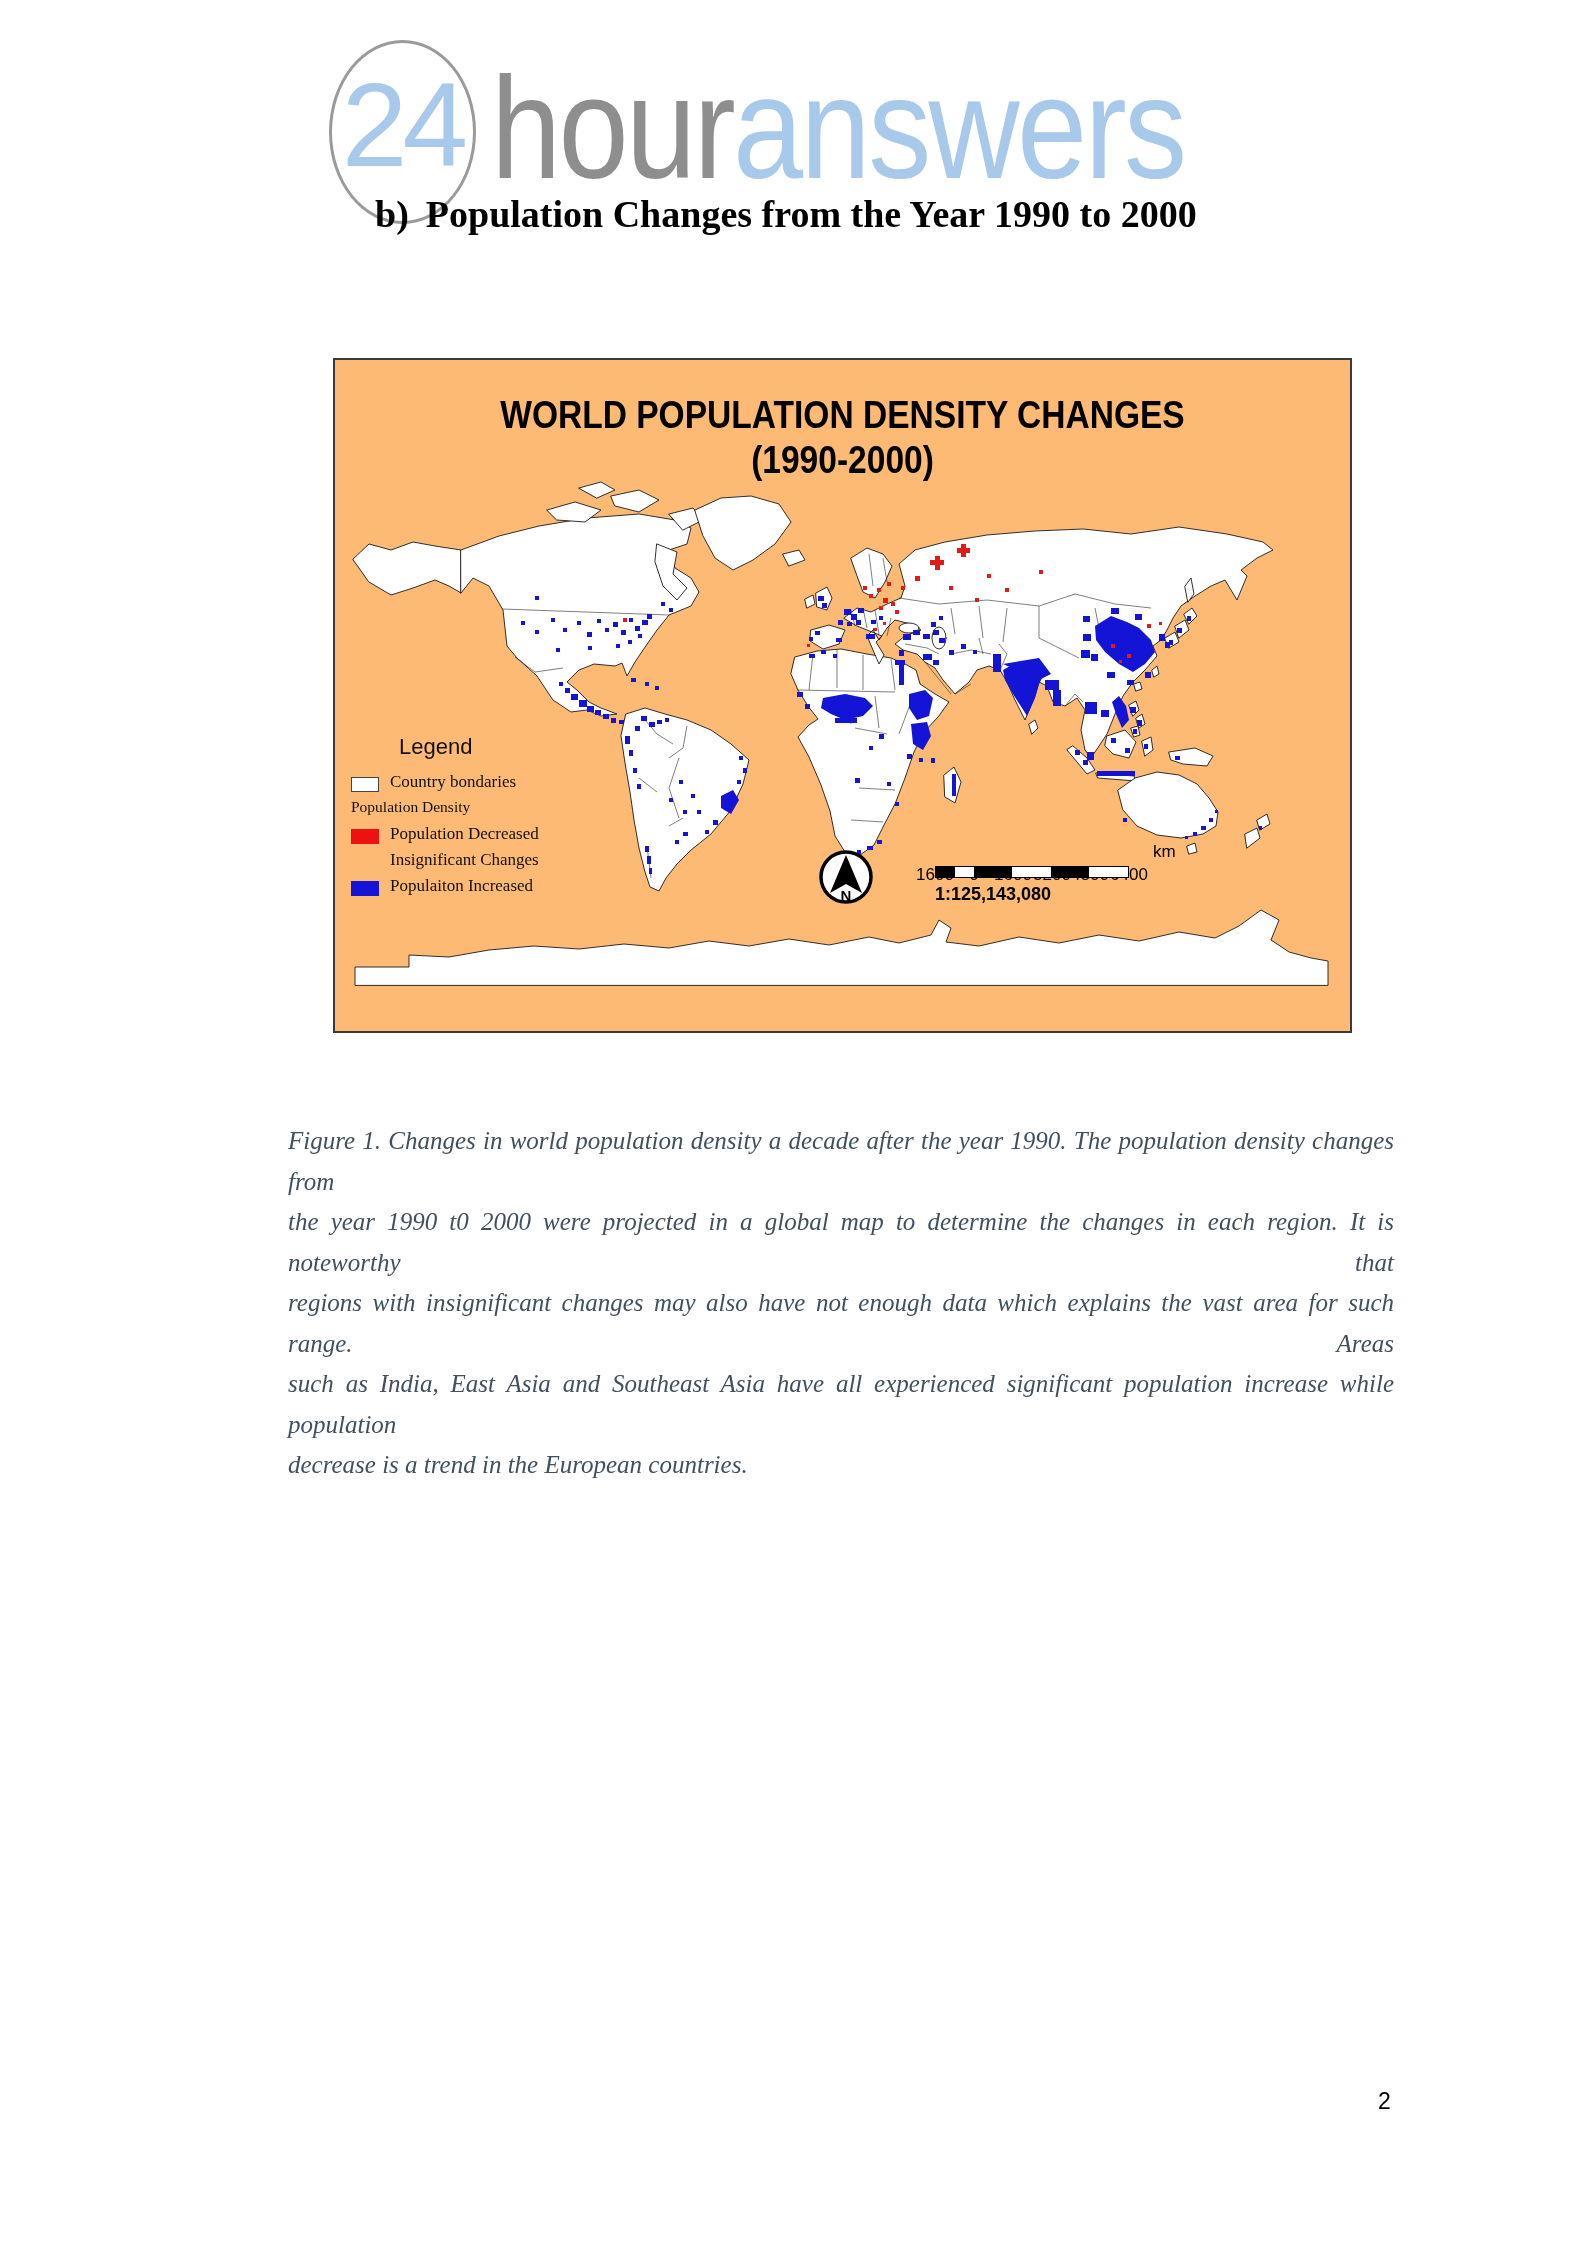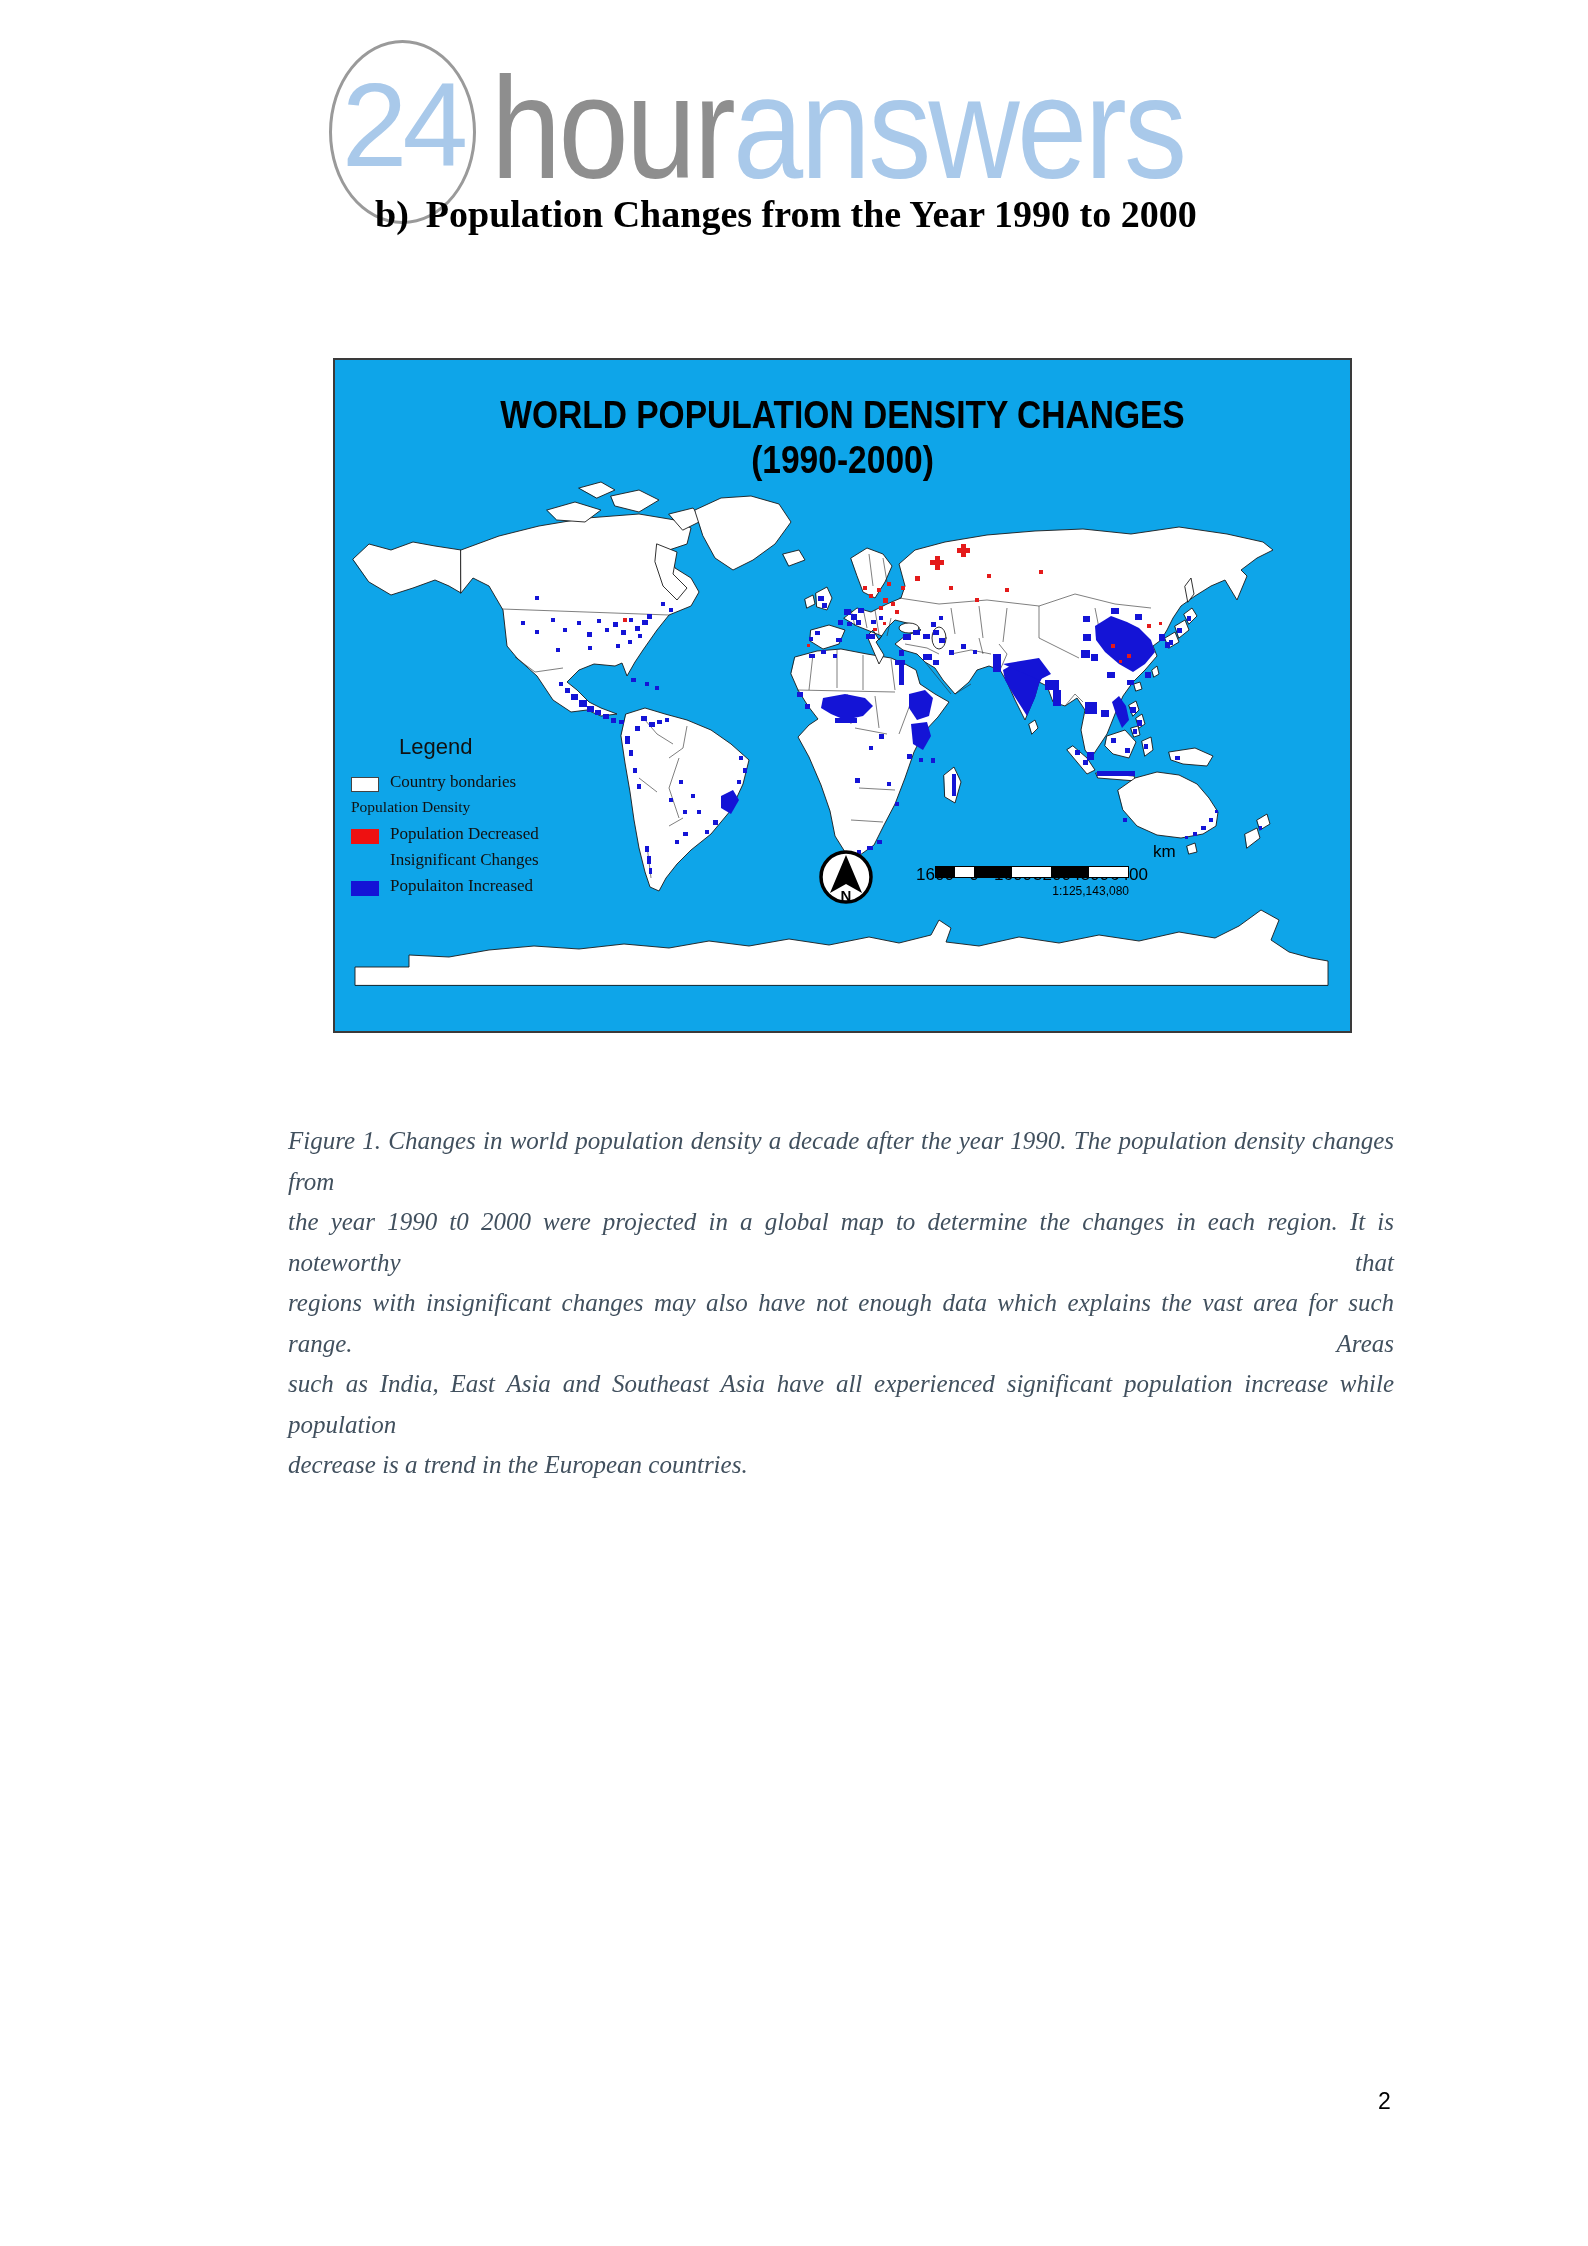--- a/index.html
+++ b/index.html
@@ -15,21 +15,21 @@
   .logo-gray{color:#8e8e8e;}
   .logo-blue{color:#a9c9ea;}
 
   
   .heading{position:absolute;left:375px;top:192px;font-family:"Liberation Serif",serif;font-weight:bold;
     font-size:38px;color:#000;white-space:nowrap;}
   .heading .pfx{margin-right:17px;}
 
   
   .panel{position:absolute;left:333px;top:358px;width:1019px;height:675px;border:2px solid #3a3a3a;
-    box-sizing:border-box;background:#0ea5e9;}
+    box-sizing:border-box;background:#fdba74;}
   .map-title{position:absolute;left:0;top:33px;width:100%;text-align:center;font-weight:bold;
     color:#000;transform:scaleX(0.86);}
   .map-title .t1{font-size:39px;letter-spacing:0px;line-height:1.15;}
   .map-title .t2{font-size:39px;line-height:1.15;}
 
   .worldmap{position:absolute;left:4px;top:98px;width:1007px;height:545px;}
 
   
   .legend{position:absolute;left:16px;top:374px;width:260px;color:#111;}
   .legend-title{font-size:22px;margin-bottom:12px;margin-left:48px;}
@@ -49,21 +49,21 @@
   .sb-km{position:absolute;top:482px;left:818px;font-size:17px;color:#000;}
   .sbar{position:absolute;left:600px;top:506px;width:194px;height:12px;border:1px solid #000;
     box-sizing:border-box;display:flex;}
   .sbar span{display:block;height:100%;}
   .sb1{width:19px;background:#000;}
   .sb2{width:19px;background:#fff;}
   .sb3{width:39px;background:#000;}
   .sb4{width:39px;background:#fff;}
   .sb5{width:39px;background:#000;}
   .sb6{width:39px;background:#fff;}
-  .ratio{position:absolute;left:600px;top:524px;width:194px;text-align:right;font-size:12px;color:#000;}
+  .ratio{position:absolute;left:600px;top:524px;width:194px;text-align:left;font-size:18px;color:#000;font-weight:bold;}
 
   
   .caption{position:absolute;left:288px;top:1121px;width:1106px;font-family:"Liberation Serif",serif;
     font-style:italic;font-size:25px;color:#41505e;}
   .cap-line{line-height:40.5px;text-align:justify;text-align-last:justify;}
   .cap-line.last{text-align:left;text-align-last:left;}
 
   
   .pagenum{position:absolute;left:1378px;top:2088px;font-size:23px;color:#000;}
 </style>

